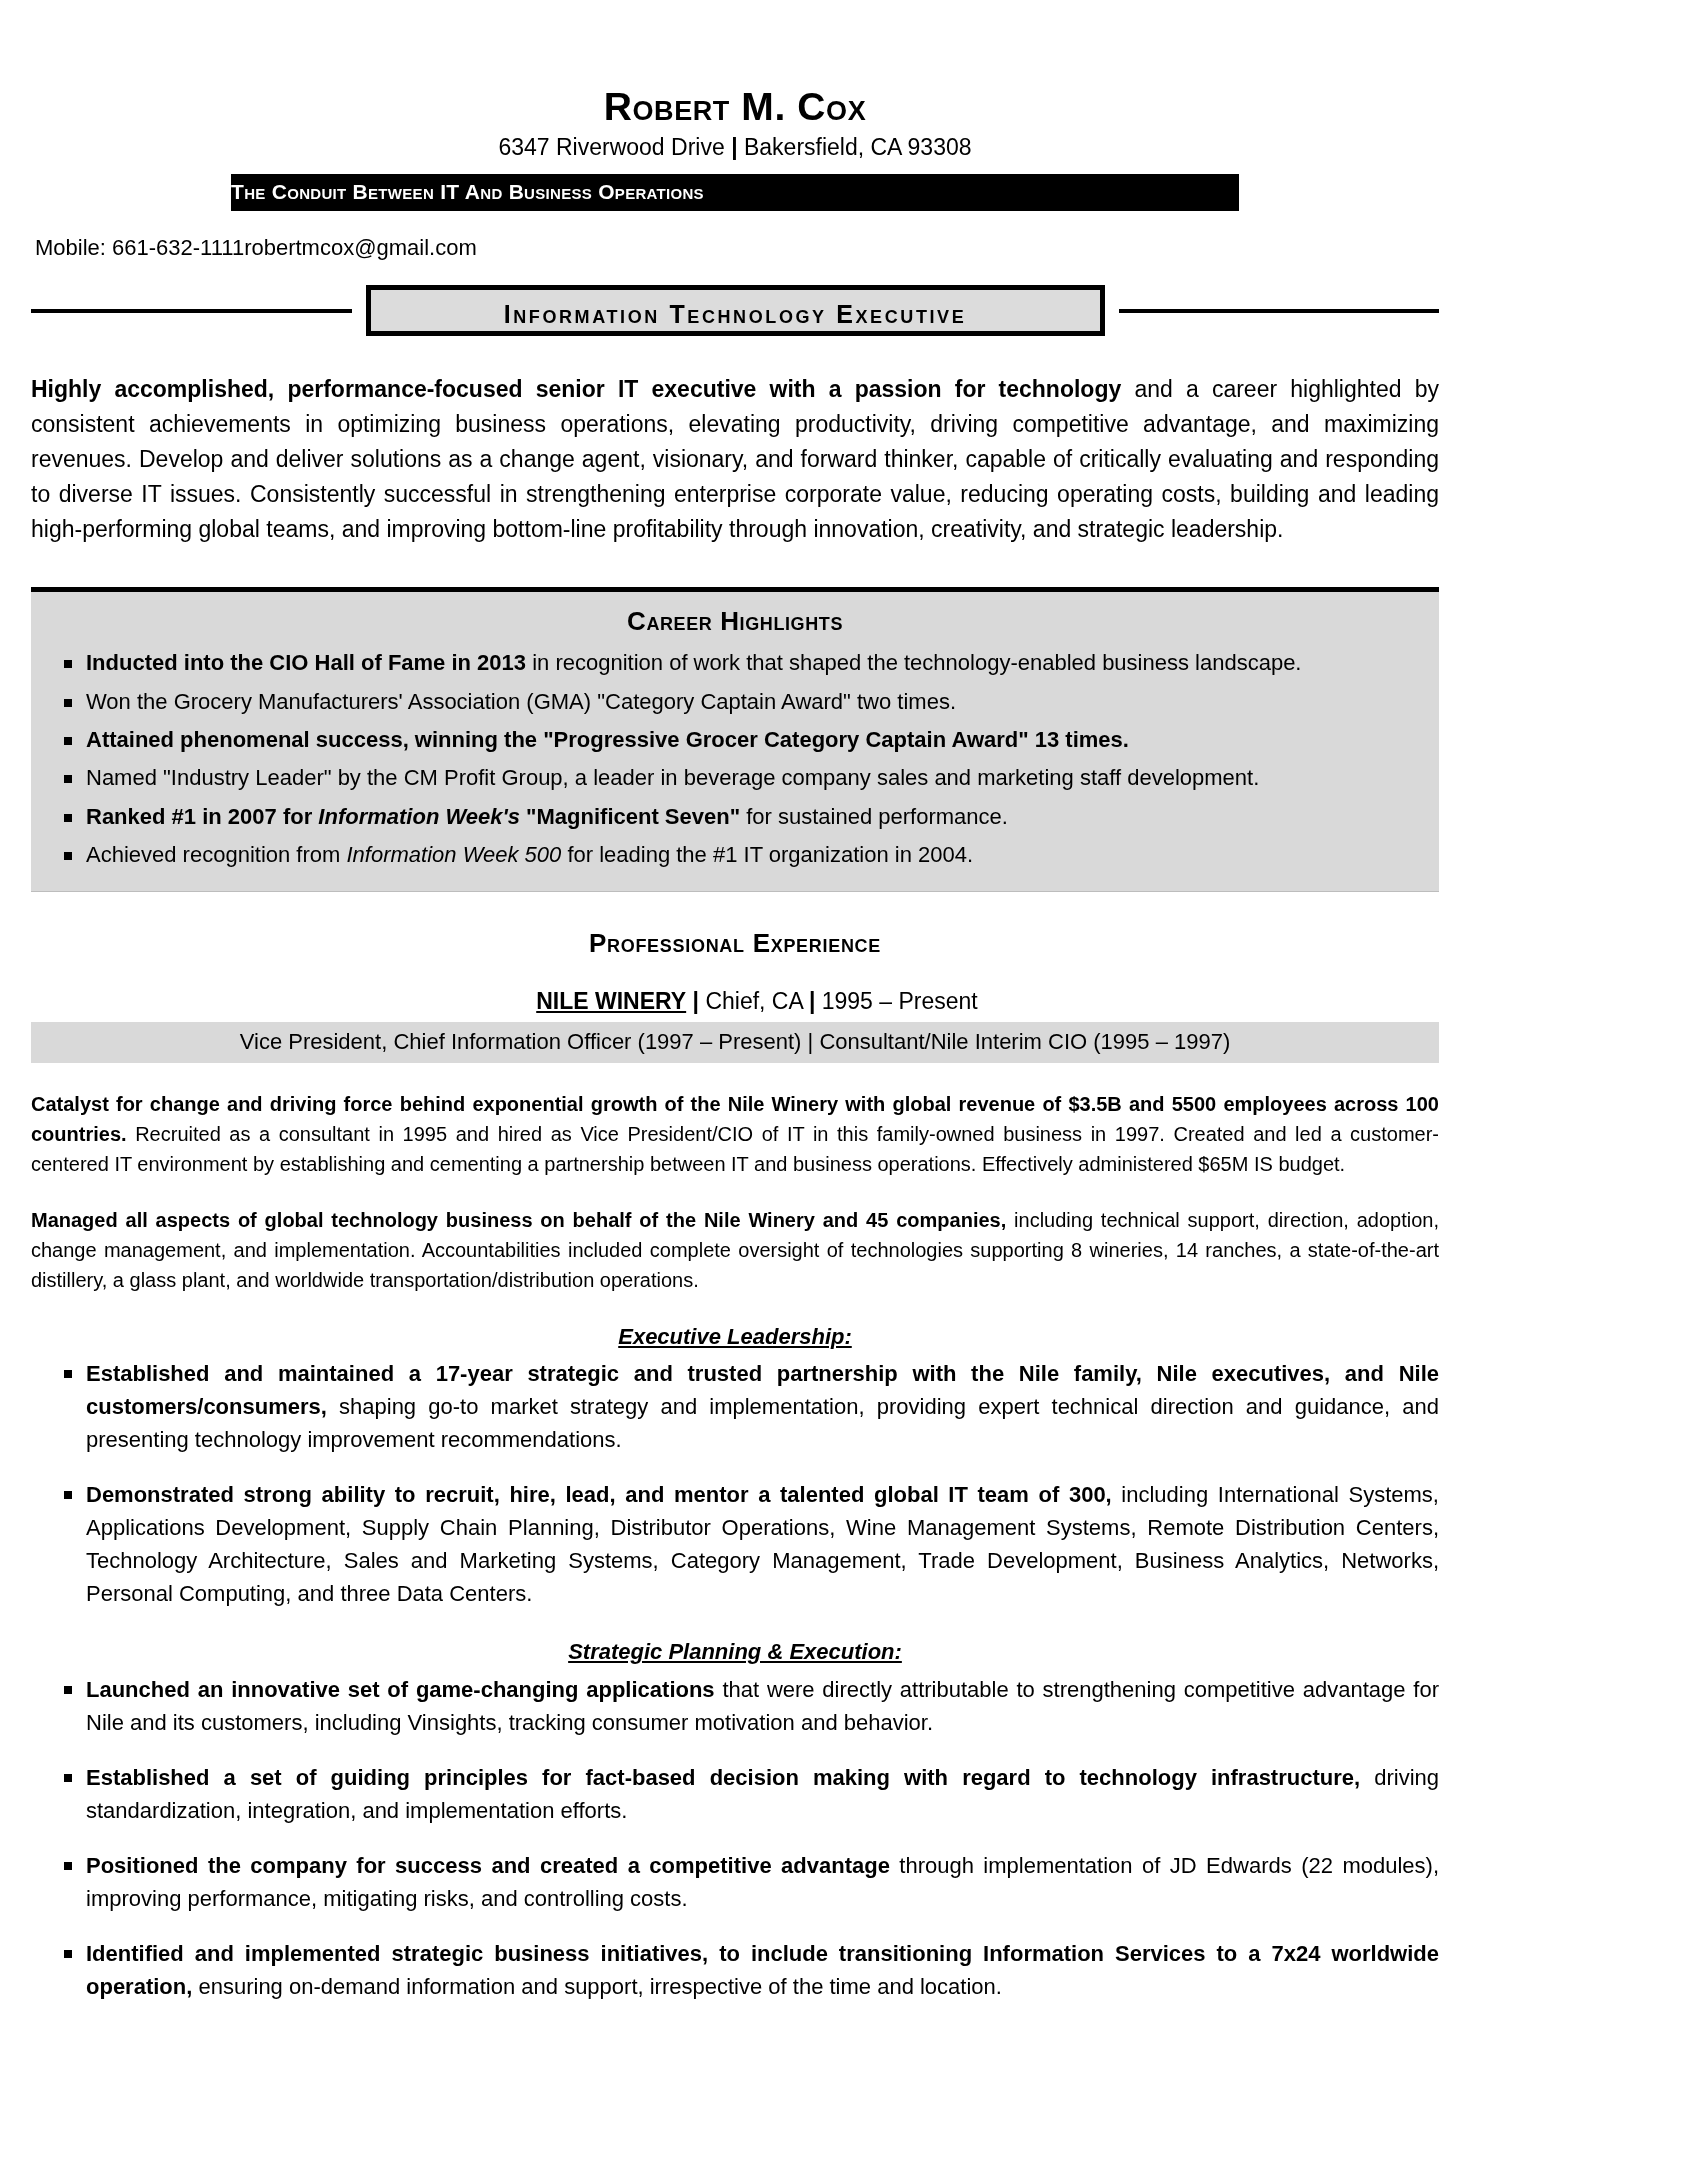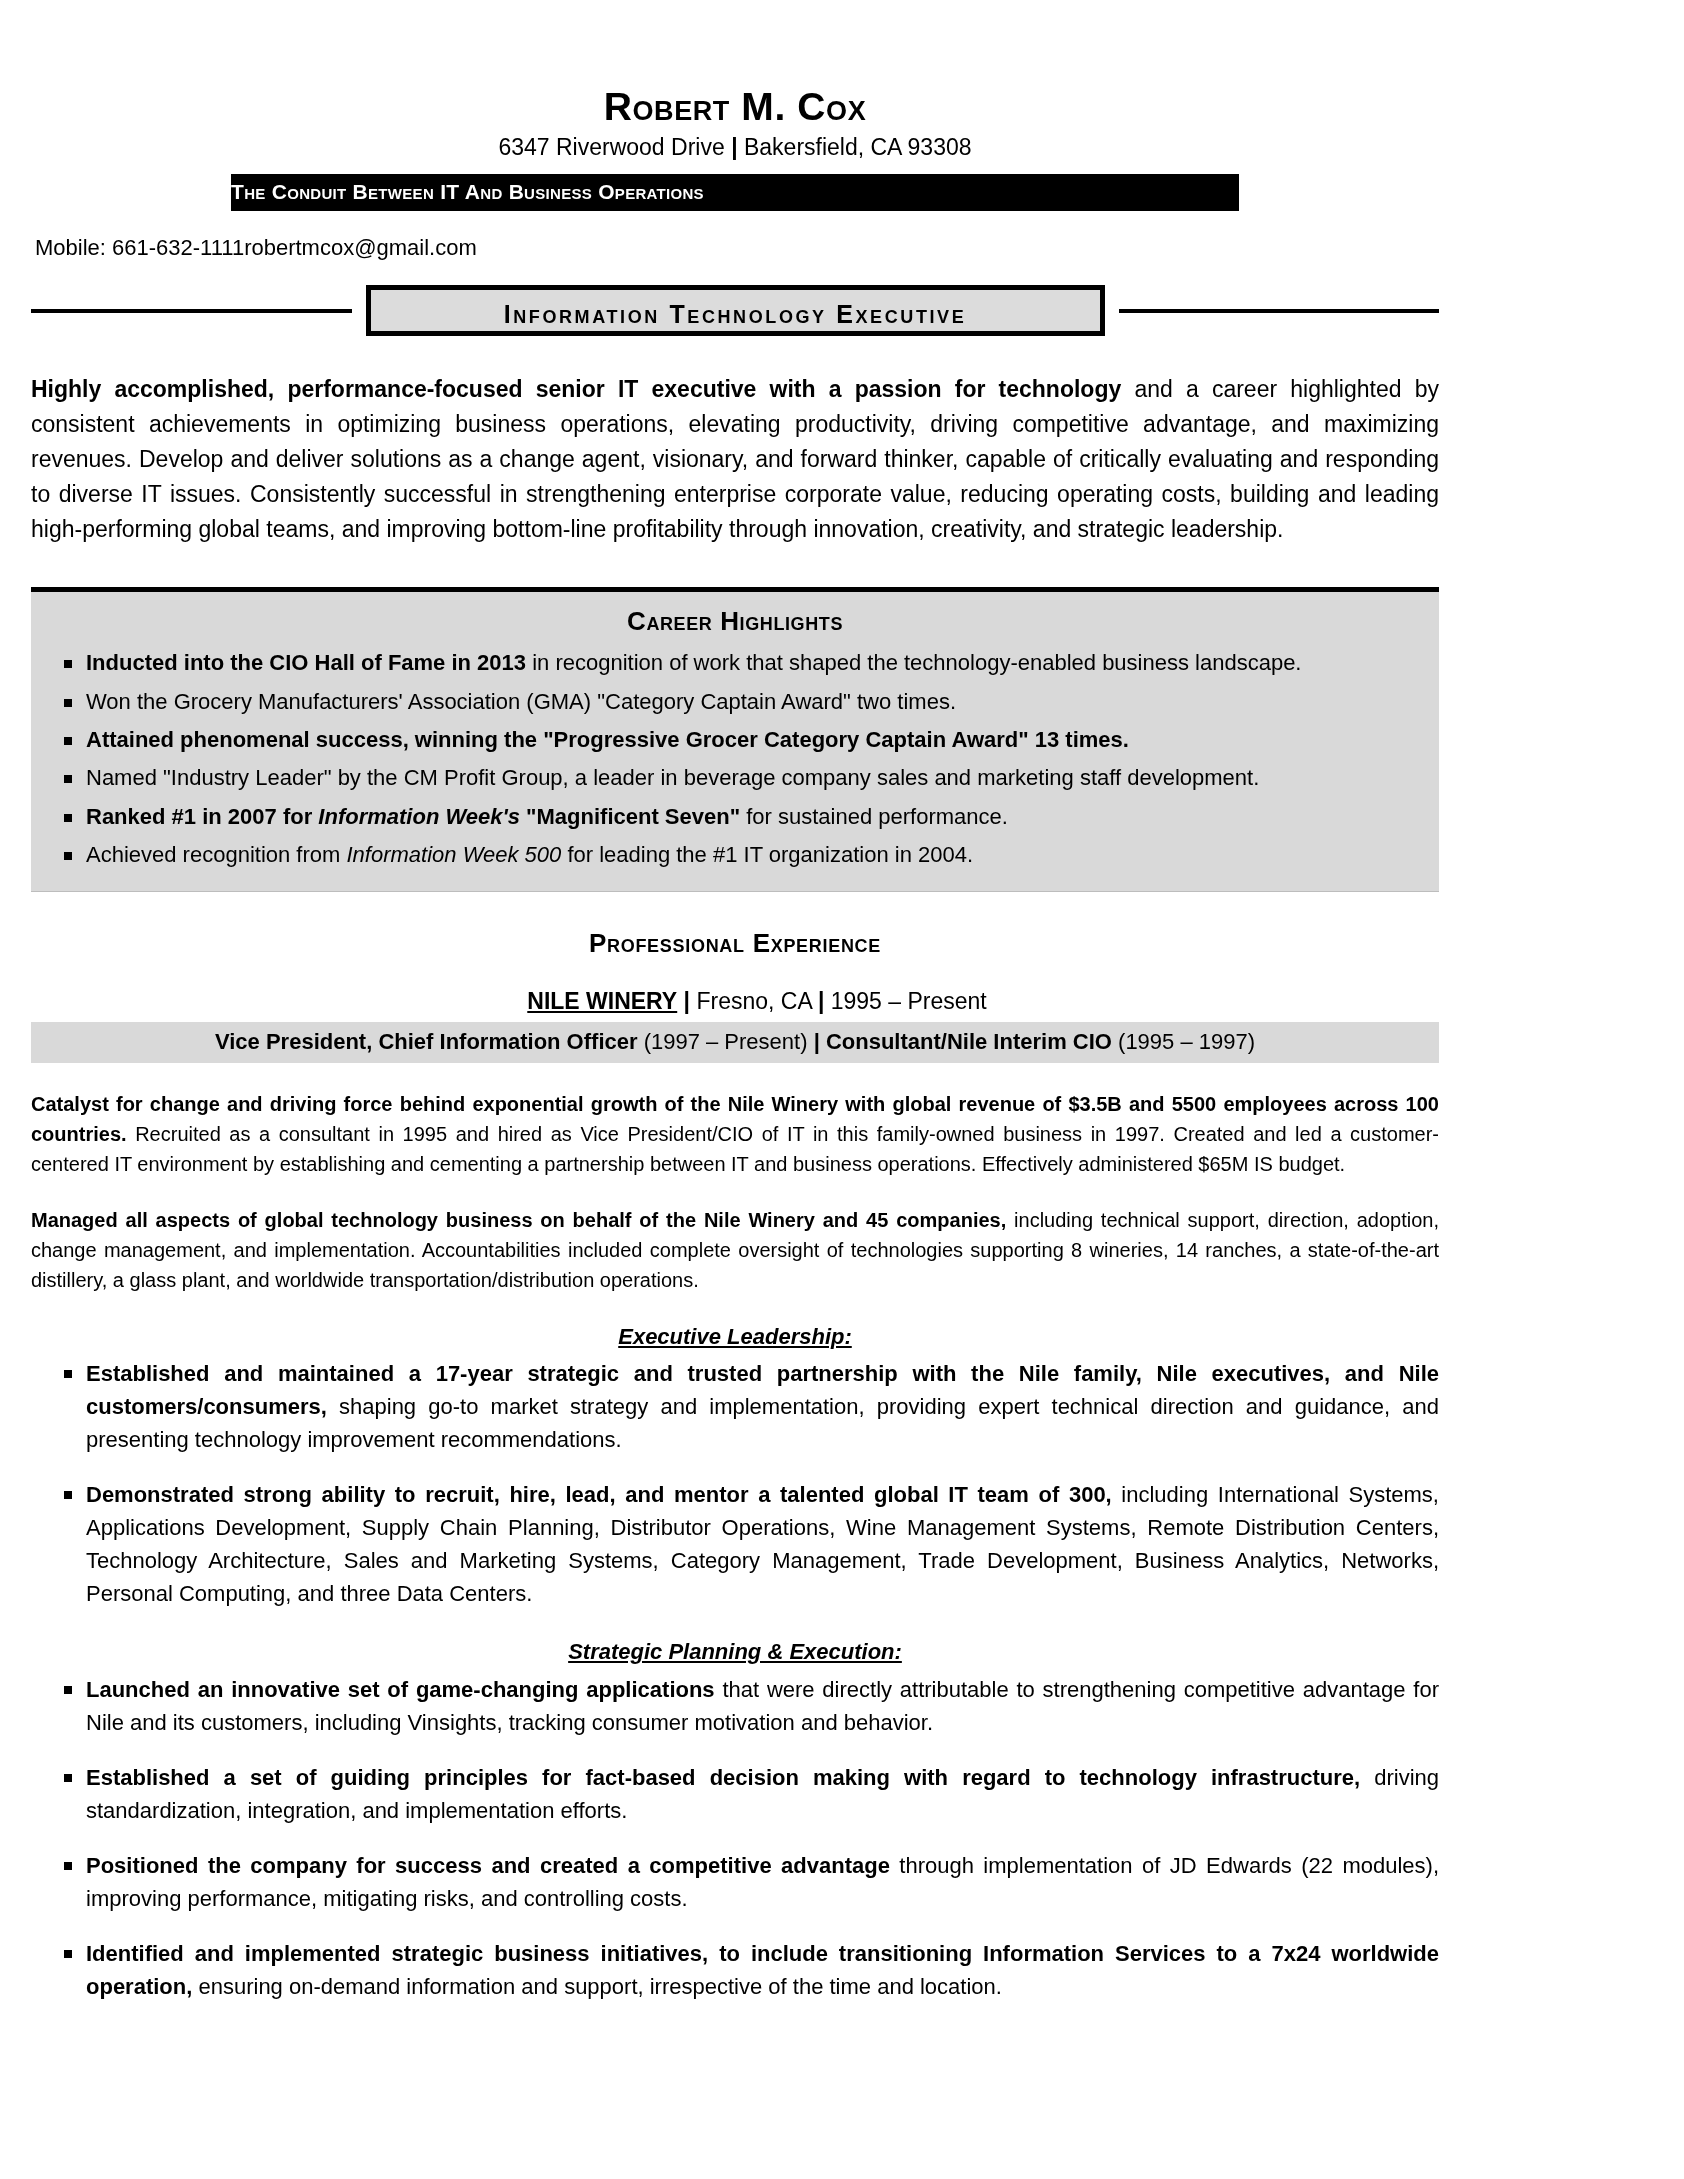--- a/index.html
+++ b/index.html
@@ -178,21 +178,21 @@
   .company-line .bar { font-weight: bold; }
 
   .role-bar {
     background: #d9d9d9;
     text-align: center;
     font-size: 22px;
     padding: 6px 0 7px 0;
     line-height: 1.25;
     margin: 0 4px;
   }
-  .role-bar .strong { font-weight: bold; }
+  .role-bar .strong { font-weight: normal; }
 
   .para {
     text-align: justify;
     font-size: 20px;
     line-height: 1.5;
     margin: 26px 4px 0 4px;
   }
   .para b { font-weight: bold; }
 
   .subhead {
@@ -271,21 +271,21 @@
         <li><b>Ranked #1 in 2007 for </b><b><i>Information Week's</i></b><b> "Magnificent Seven"</b><span> for sustained performance.</span></li>
         <li><span>Achieved recognition from </span><i>Information Week 500</i><span> for leading the #1 IT organization in 2004.</span></li>
       </ul>
     </div>
 
     <div class="pe-head">Professional Experience</div>
 
     <div class="company-line">
       <span class="co">NILE WINERY</span>
       <span class="bar">|</span>
-      <span>Fresno, CA</span>
+      <span>Chief, CA</span>
       <span class="bar">|</span>
       <span>1995 – Present</span>
     </div>
 
     <div class="role-bar"><span class="strong">Vice President, Chief Information Officer</span><span> (1997 – Present) </span><span class="strong">|</span><span class="strong"> Consultant/Nile Interim CIO</span><span> (1995 – 1997)</span></div>
 
     <p class="para"><b>Catalyst for change and driving force behind exponential growth of the Nile Winery with global revenue of $3.5B and 5500 employees across 100 countries.</b><span> Recruited as a consultant in 1995 and hired as Vice President/CIO of IT in this family-owned business in 1997. Created and led a customer-centered IT environment by establishing and cementing a partnership between IT and business operations. Effectively administered $65M IS budget.</span></p>
 
     <p class="para"><b>Managed all aspects of global technology business on behalf of the Nile Winery and 45 companies,</b><span> including technical support, direction, adoption, change management, and implementation. Accountabilities included complete oversight of technologies supporting 8 wineries, 14 ranches, a state-of-the-art distillery, a glass plant, and worldwide transportation/distribution operations.</span></p>
 

